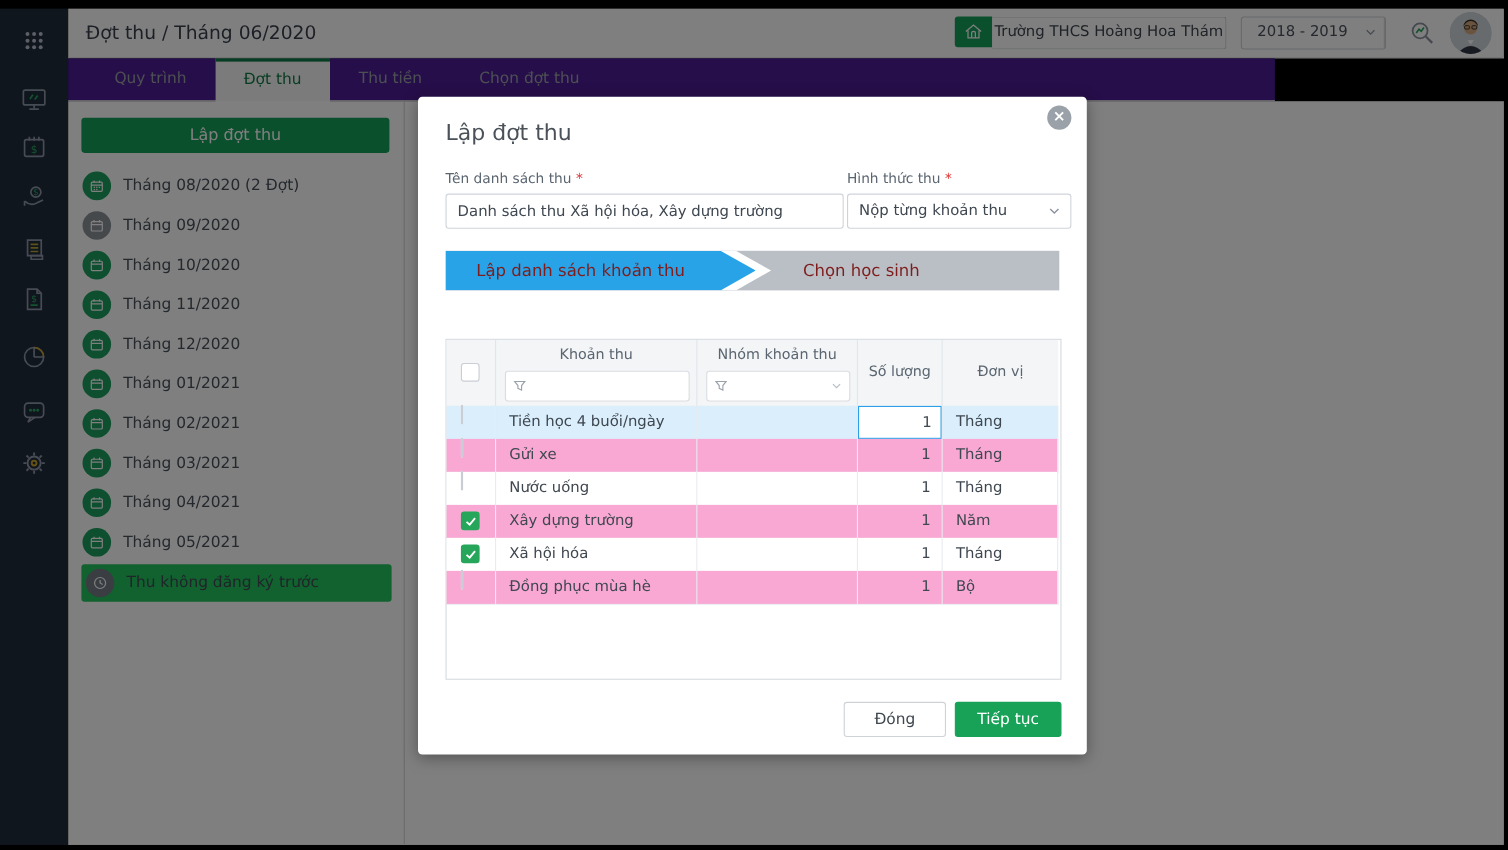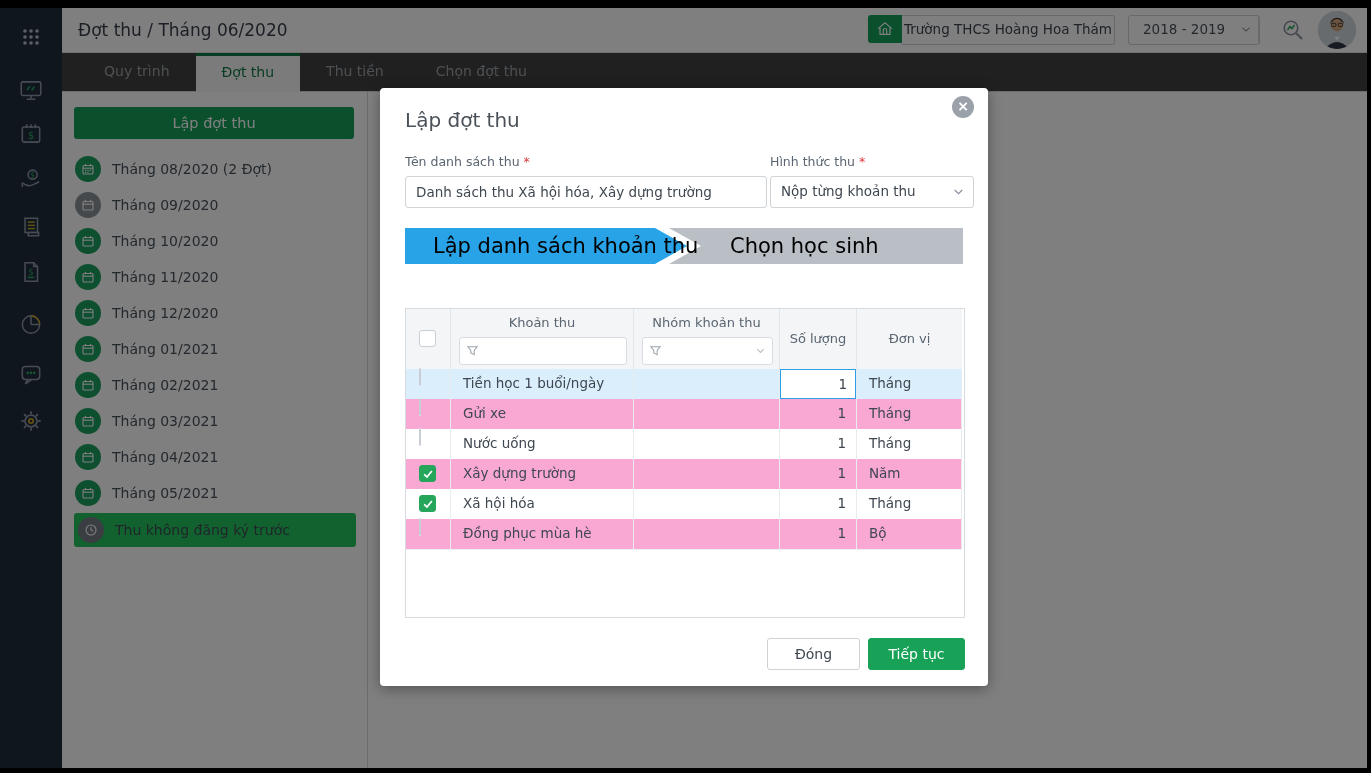--- a/index.html
+++ b/index.html
@@ -21,21 +21,21 @@
   .pagetitle{position:absolute;left:16px;top:0;height:44px;line-height:44px;font-size:17px;color:#39414c;}
   .home-btn{position:absolute;left:806px;top:7px;width:34px;height:28px;background:#16a05b;border-radius:3px 0 0 3px;display:flex;align-items:center;justify-content:center;}
   .school-box{position:absolute;left:840px;top:7px;width:212px;height:28px;border:1px solid #cdd2d6;border-left:none;border-radius:0 3px 3px 0;line-height:26px;text-align:center;font-size:13.5px;color:#3f4750;background:#fff;}
   .year-box{position:absolute;left:1066px;top:7px;width:116px;height:28px;border:1px solid #cdd2d6;border-radius:3px;line-height:26px;font-size:13.5px;color:#4a525b;padding-left:14px;background:#fff;}
   .year-box .chev{position:absolute;right:6px;top:6px;}
   .tb-divider{position:absolute;left:1196px;top:8px;width:1px;height:28px;background:#d8d8d8;}
   .search-ico{position:absolute;left:1218px;top:9px;width:26px;height:26px;}
   .avatar{position:absolute;left:1256px;top:3px;width:38px;height:38px;border-radius:50%;overflow:hidden;background:#cfd6dc;}
 
   
-  .tabsbar{left:62px;top:53px;width:1305px;height:39px;background:#404040;border-bottom:1px solid #dadada;z-index:1;display:flex;padding-left:16px;}
+  .tabsbar{left:62px;top:53px;width:1097px;height:39px;background:#4c1d95;border-bottom:1px solid #dadada;z-index:1;display:flex;padding-left:16px;}
   .tab{height:39px;line-height:37px;text-align:center;font-size:14px;color:#9aa0a6;padding:0 26px;}
   .tab.active{background:#f6f7f7;border-top:3px solid #0c7a44;line-height:33px;color:#127a45;}
 
   
   .sidepanel{left:62px;top:92px;width:306px;height:676px;background:#fff;border-right:1px solid #d8d8d8;z-index:1;}
   .create-btn{position:absolute;left:12px;top:15px;width:280px;height:32px;background:#16a05b;border-radius:3px;color:#fff;font-size:14.5px;line-height:32px;text-align:center;}
   .mrow{position:absolute;left:0;width:306px;height:36px;}
   .mrow .circ{position:absolute;left:13px;top:5px;width:26px;height:26px;border-radius:50%;display:flex;align-items:center;justify-content:center;}
   .circ.green{background:#1a9e5c;}
   .circ.gray{background:#8d9298;}
@@ -59,21 +59,21 @@
   .f-input{position:absolute;left:25px;top:88px;width:340px;height:30px;border:1px solid #cfd4d9;border-radius:3px;font-size:13.5px;color:#3f4750;padding:0 10px;font-family:inherit;outline:none;}
   .f-select{position:absolute;left:390px;top:88px;width:192px;height:30px;border:1px solid #cfd4d9;border-radius:3px;font-size:13.5px;color:#3f4750;line-height:28px;padding-left:10px;background:#fff;}
   .f-select .chev{position:absolute;right:7px;top:7px;}
 
   
   .steps{position:absolute;left:25px;top:140px;width:558px;height:36px;background:#b9bfc5;overflow:hidden;}
   .step-white{position:absolute;left:0;top:0;width:320px;height:36px;background:#fff;
     clip-path:polygon(0 0,264px 0,296px 18px,264px 36px,0 36px);}
   .step-blue{position:absolute;left:0;top:0;width:320px;height:36px;background:#29a3e8;
     clip-path:polygon(0 0,250px 0,282px 18px,250px 36px,0 36px);}
-  .step-txt{position:absolute;top:0;height:36px;line-height:36px;font-size:21px;color:#000000;}
+  .step-txt{position:absolute;top:0;height:36px;line-height:36px;font-size:15px;color:#7f1d1d;}
 
   .t-caption{position:absolute;left:25px;top:186px;font-size:13px;color:#5a6570;}
 
   
   .tablebox{position:absolute;left:25px;top:220px;width:558px;height:308px;border:1px solid #d6dbdf;background:#fff;}
   .thead{position:absolute;left:0;top:0;width:556px;height:60px;background:#f3f5f7;border-bottom:1px solid #dfe3e7;display:flex;}
   .col{position:relative;box-sizing:border-box;border-right:1px solid #e2e6ea;height:100%;}
   .col:last-child{border-right:none;}
   .c-cb{width:45px;} .c-item{width:183px;} .c-group{width:146px;} .c-qty{width:77px;} .c-unit{width:105px;flex:1;}
   .h-title{position:absolute;left:0;top:6px;width:100%;text-align:center;font-size:13px;color:#5a6570;}
@@ -444,21 +444,21 @@
       <div class="col c-qty">
           <div class="h-mid">Số lượng</div>
         </div>
       <div class="col c-unit">
           <div class="h-mid">Đơn vị</div>
         </div>
     </div>
 
     <div class="trow bg-blue" style="top:60px">
       <div class="col c-cb"><span class="cb rcb"></span></div>
-      <div class="col c-item cell-name">Tiền học 1 buổi/ngày</div>
+      <div class="col c-item cell-name">Tiền học 4 buổi/ngày</div>
       <div class="col c-group"></div>
       <div class="col c-qty">
           <input class="qty-input" value="1" style="">
         </div>
       <div class="col c-unit cell-unit">Tháng</div>
     </div>
     <div class="trow bg-alt" style="top:90px">
       <div class="col c-cb"><span class="cb rcb"></span></div>
       <div class="col c-item cell-name">Gửi xe</div>
       <div class="col c-group"></div>

